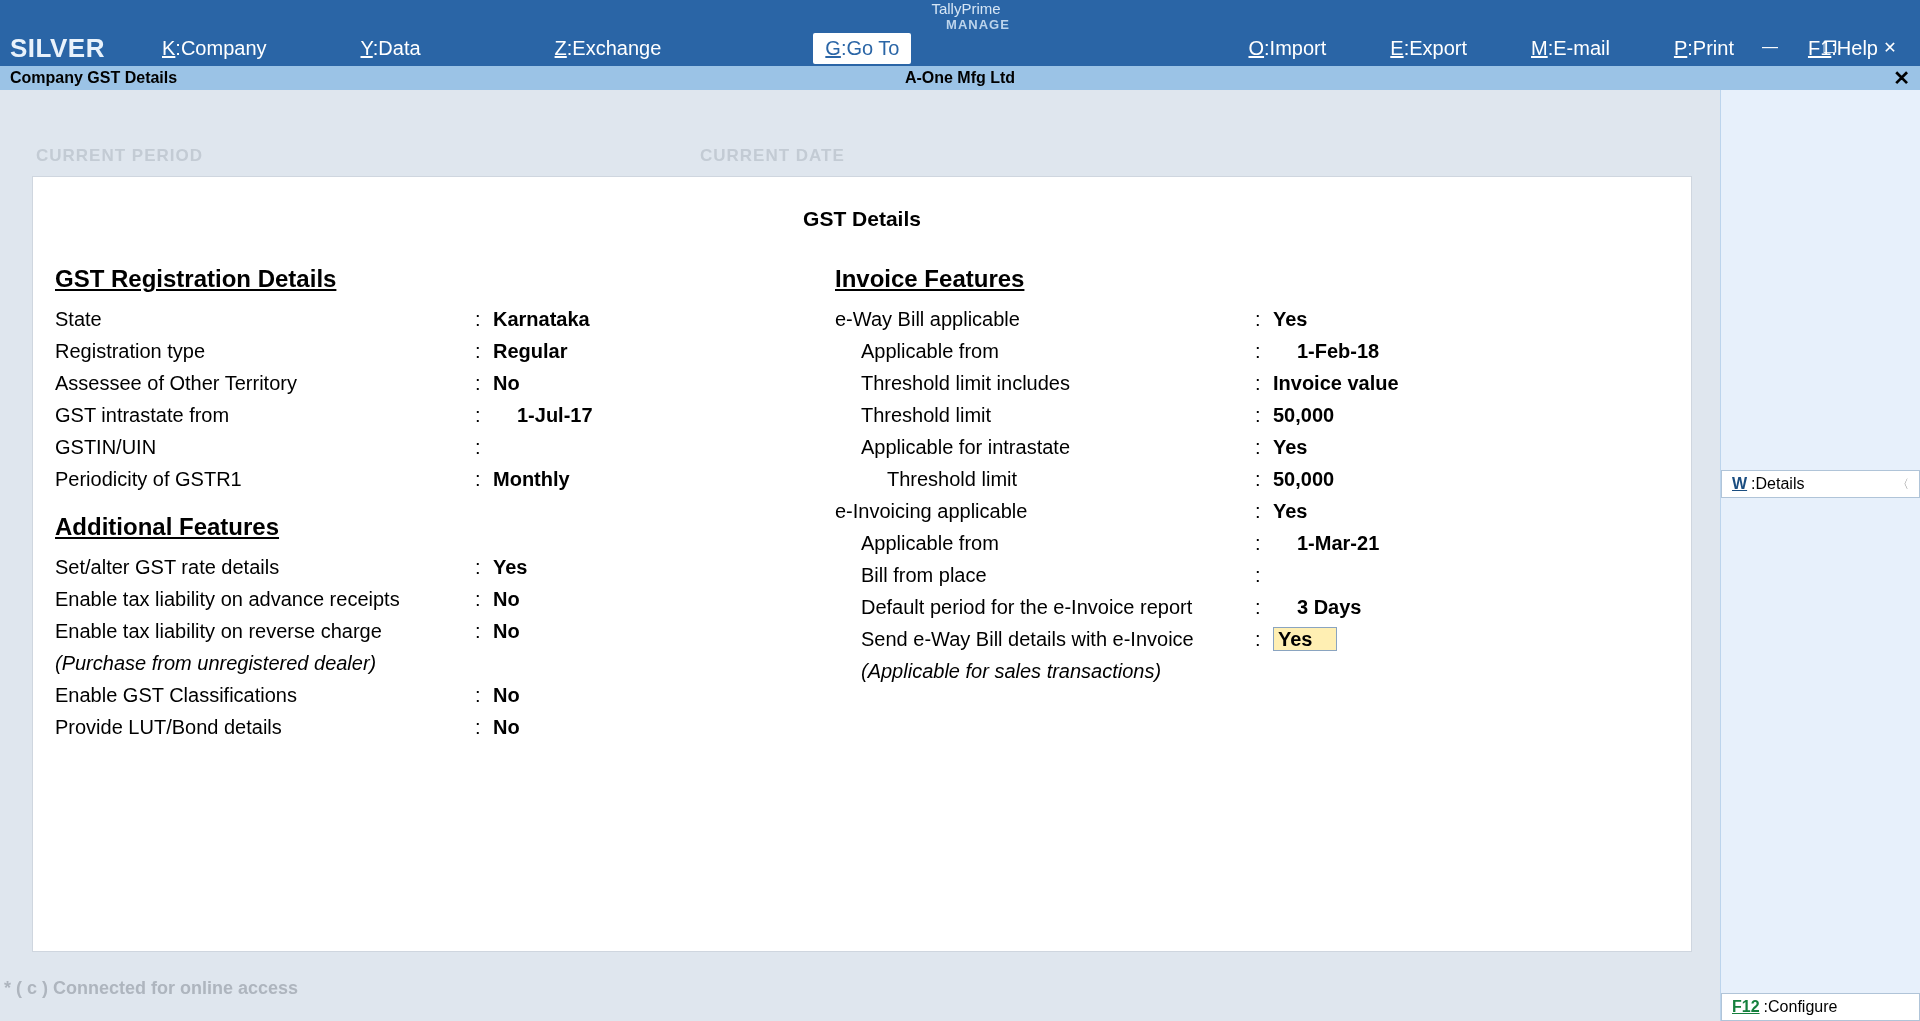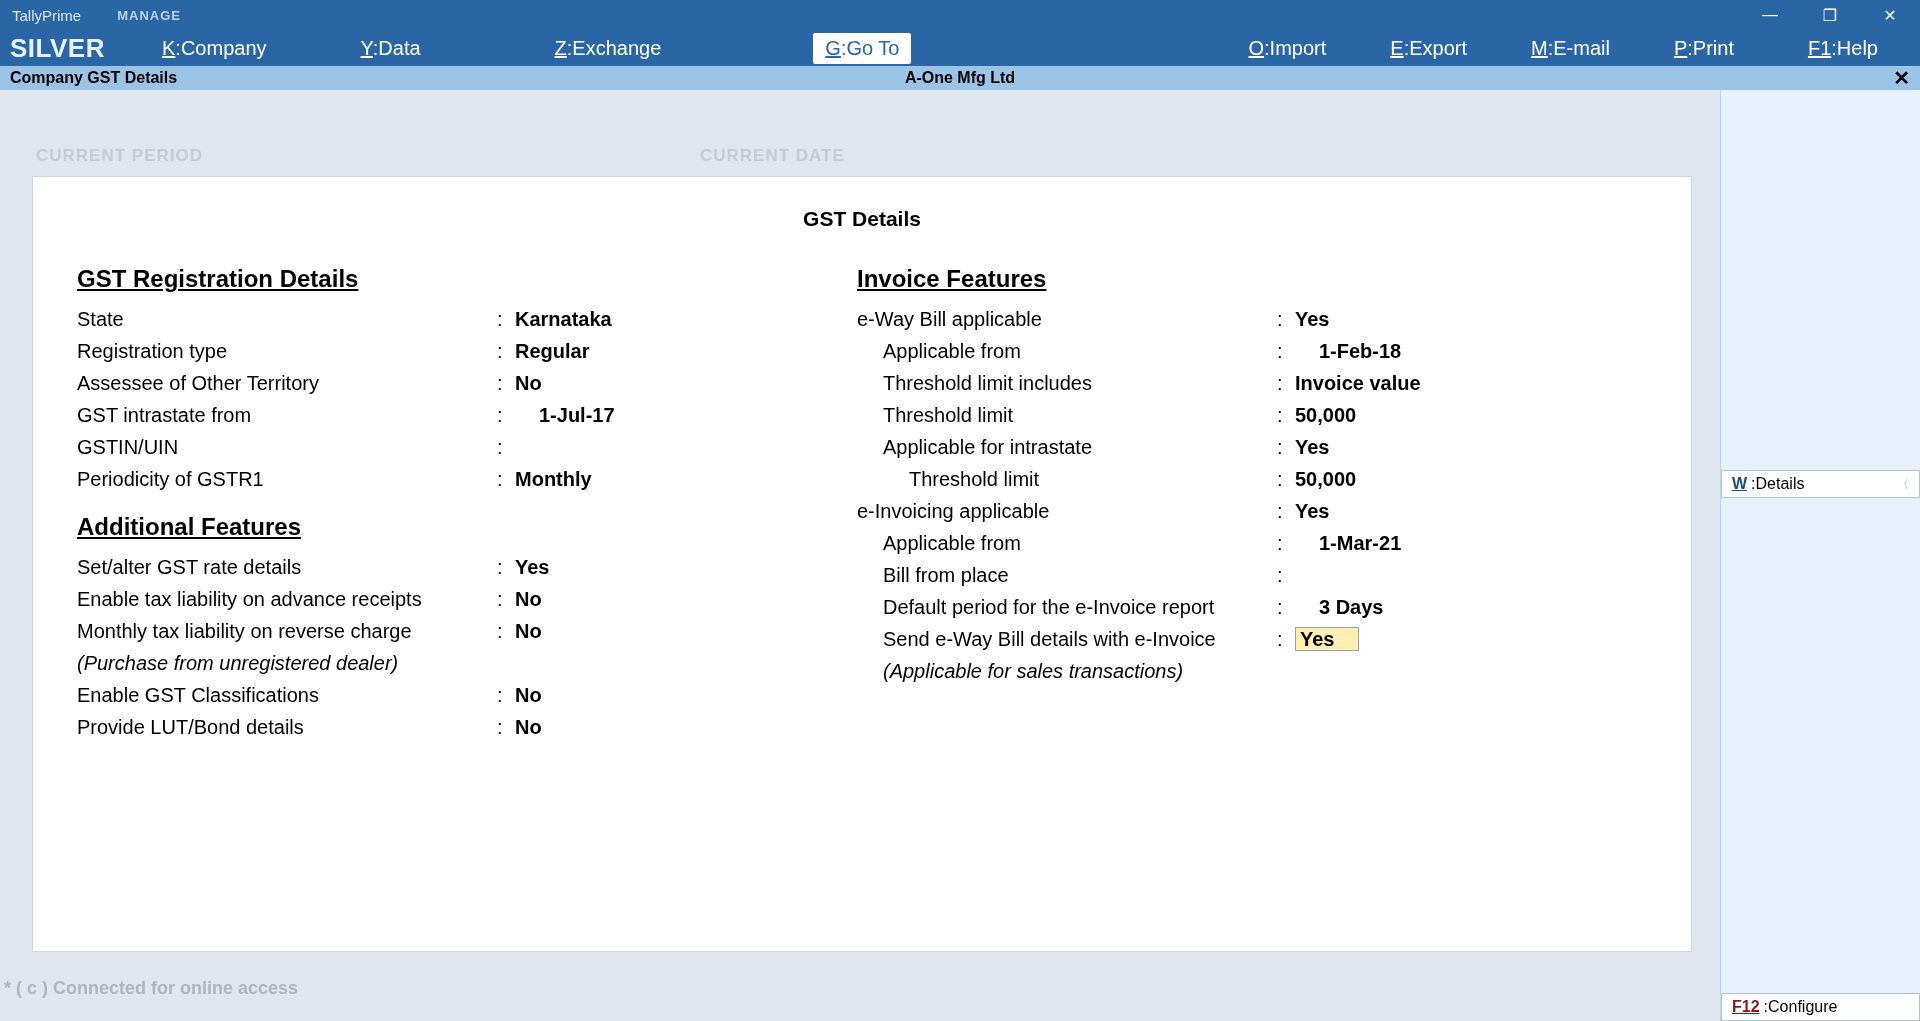--- a/index.html
+++ b/index.html
@@ -1,19 +1,19 @@
 <!DOCTYPE html>
 <html><head>
 <meta charset="utf-8">
 <style>
 * { margin:0; padding:0; box-sizing:border-box; font-family:Arial,Helvetica,sans-serif; }
 html,body { width:1920px; height:1021px; overflow:hidden; background:#fff; }
 
 
-.titlebar { height:30px; background:#2a65a6; display:flex; align-items:center; color:#cde0f2; font-size:15px; }
+.titlebar { height:30px; background:#2a65a6; display:flex; align-items:center; color:#cde0f2; font-size:15px;flex-direction:column; }
 .titlebar .app { padding-left:12px; color:#d6e6f5; }
 .titlebar .manage { margin-left:36px; font-weight:bold; font-size:13px; letter-spacing:1px; color:#bcd4ec; }
 .winctrls { margin-left:auto; display:flex; }
 .winctrls div { width:60px; height:30px; display:flex; align-items:center; justify-content:center; color:#fff; font-size:16px; }
 
 
 .menubar { height:36px; background:#2a65a6; display:flex; align-items:center; color:#fff; font-size:20px; }
 .edition { width:140px; padding-left:10px; font-weight:bold; font-size:26px; letter-spacing:0.5px; color:#e9f2fb; }
 .menuitem { padding:4px 12px; margin:0 10px; }
 .menuitem .uk { text-decoration:underline; }
@@ -25,28 +25,28 @@
 .ctxbar .left { padding-left:10px; }
 .ctxbar .center { position:absolute; left:50%; transform:translateX(-50%); }
 .ctxbar .close { margin-left:auto; padding-right:10px; font-size:20px; cursor:pointer; }
 
 
 .stage { position:relative; height:calc(1021px - 30px - 36px - 24px); background:#dfe6ee; }
 .rpanel { position:absolute; right:0; top:0; width:200px; height:100%; background:#e7f0fb; border-left:1px solid #bcd4ec; }
 .rpanel .rbtn { margin-top:380px; height:28px; background:#fff; border:1px solid #b0c4d8; font-size:16px; display:flex; align-items:center; padding:0 10px; color:#000; }
 .rpanel .rbtn.bottom { position:absolute; bottom:0; left:0; right:0; margin:0; background:#fff; }
 .rpanel .rbtn .k { text-decoration:underline; font-weight:bold; color:#1a4d80; margin-right:4px; }
-.rpanel .rbtn .k.blue { color:#7f1d1d; }
+.rpanel .rbtn .k.blue { color:#15803d; }
 .rpanel .chev { margin-left:auto; color:#888; font-size:12px; }
 
 .dimlabel { position:absolute; color:#c3cbd4; font-size:17px; font-weight:bold; letter-spacing:1px; }
 .dimlabel.cp { left:36px; top:56px; }
 .dimlabel.cd { left:700px; top:56px; }
 
-.card { position:absolute; left:32px; top:86px; width:1660px; height:776px; background:#fff; border:1px solid #cfd6df; padding:30px 44px; }
+.card { position:absolute; left:32px; top:86px; width:1660px; height:776px; background:#fff; border:1px solid #cfd6df; padding:30px 22px; }
 .card h2 { text-align:center; font-size:21px; font-weight:bold; margin-bottom:28px; }
 .cols { display:flex; }
 .col { width:780px; }
 .sect { font-size:24px; font-weight:bold; text-decoration:underline; margin-bottom:10px; margin-top:6px; }
 .row { display:flex; font-size:20px; line-height:32px; }
 .row .lab { width:420px; }
 .row .lab.ind1 { padding-left:26px; }
 .row .lab.ind2 { padding-left:52px; }
 .row .colon { width:18px; }
 .row .val { font-weight:bold; }
@@ -137,21 +137,21 @@
             <div class="lab">Set/alter GST rate details</div>
             <div class="colon">:</div>
             <div class="val">Yes</div>
           </div>
         <div class="row">
             <div class="lab">Enable tax liability on advance receipts</div>
             <div class="colon">:</div>
             <div class="val">No</div>
           </div>
         <div class="row">
-            <div class="lab">Monthly tax liability on reverse charge</div>
+            <div class="lab">Enable tax liability on reverse charge</div>
             <div class="colon">:</div>
             <div class="val">No</div>
           </div>
         <div class="row">
             <div class="lab note">(Purchase from unregistered dealer)</div>
           </div>
         <div class="row">
             <div class="lab">Enable GST Classifications</div>
             <div class="colon">:</div>
             <div class="val">No</div>

